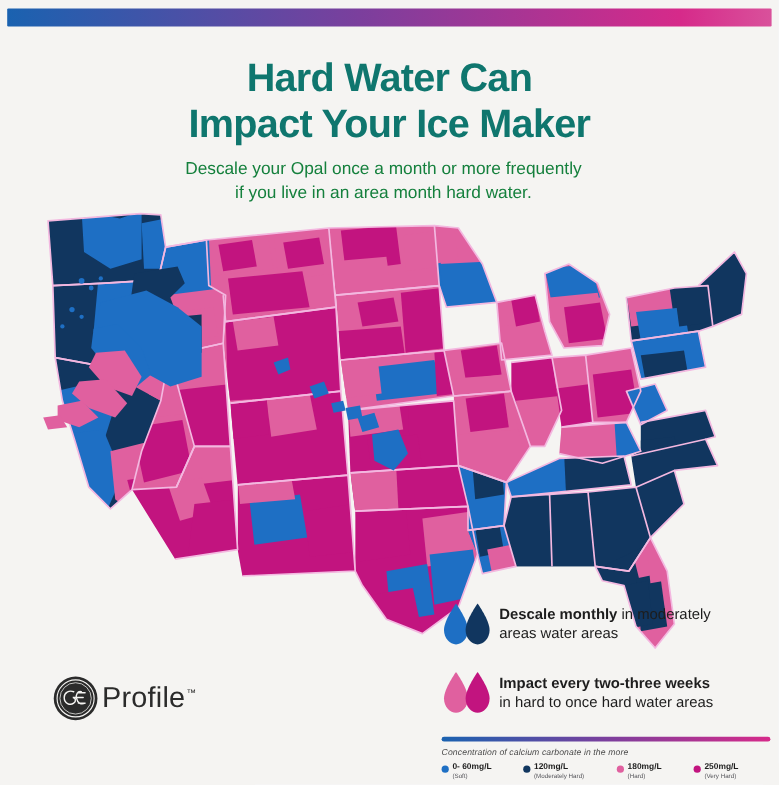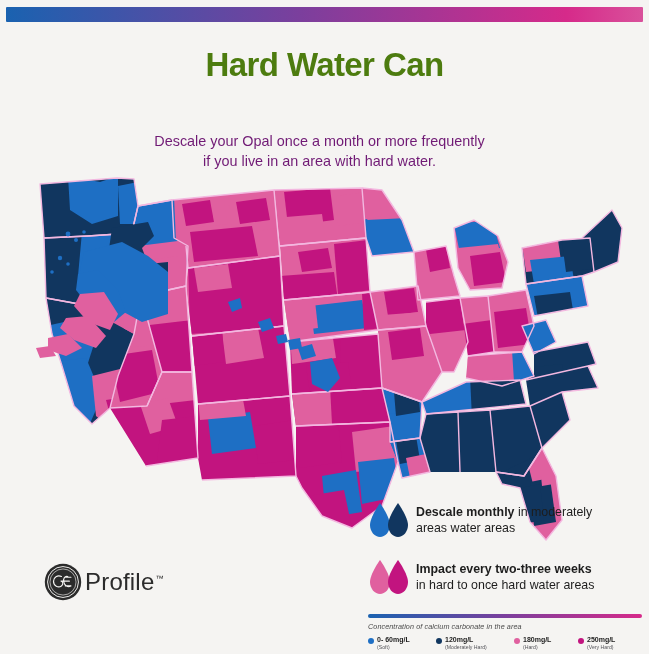--- a/index.html
+++ b/index.html
@@ -37,34 +37,34 @@
   #headline {
     position: absolute;
     left: 0;
     top: 46px;
     width: 649px;
     text-align: center;
     font-size: 33px;
     font-weight: bold;
     line-height: 38px;
     letter-spacing: -0.6px;
-    color: #4d7c0f;
+    color: #0f766e;
   }
   #headline .hl-line { display: block; }
 
   
   #subtitle {
     position: absolute;
     left: 0;
     top: 131px;
     width: 639px;
     text-align: center;
     font-size: 14.4px;
     line-height: 20px;
-    color: #701a75;
+    color: #15803d;
   }
   #subtitle .sub-line { display: block; }
 
   
   #map-wrap {
     position: absolute;
     left: 22px;
     top: 176px;
     width: 610px;
     height: 400px;
@@ -168,25 +168,26 @@
 </style>
 </head>
 <body>
 
 <div id="poster" style="background: rgb(245, 244, 242);">
 
   <div id="top-bar" style="background: linear-gradient(90deg, rgb(26, 98, 176) 0%, rgb(123, 63, 157) 46%, rgb(214, 42, 138) 88%, rgb(217, 81, 155) 100%);"></div>
 
   <div id="headline">
     <span class="hl-line">Hard Water Can</span>
+    <span class="hl-line">Impact Your Ice Maker</span>
   </div>
 
   <div id="subtitle">
     <span class="sub-line">Descale your Opal once a month or more frequently</span>
-    <span class="sub-line">if you live in an area with hard water.</span>
+    <span class="sub-line">if you live in an area month hard water.</span>
   </div>
 
   <div id="map-wrap">
     <svg id="us-map" viewBox="0 0 610 400" xmlns="http://www.w3.org/2000/svg">
       <defs>
         <clipPath id="clipWA">
             <path d="M18,8 L95,2 L112,3 L116,30 L110,56 L96,58 L66,60 L22,62 Z"></path>
           </clipPath>
         <clipPath id="clipOR">
             <path d="M22,62 L66,60 L96,58 L110,56 L116,92 L119,120 L57,128 L24,122 Z"></path>
@@ -666,21 +667,21 @@
         <path d="M12,3 C12,3 2,17 2,25 C2,32 7,37 12,37 C17,37 22,32 22,25 C22,17 12,3 12,3 Z" fill="#e0609f"></path>
         <path d="M30,3 C30,3 20,17 20,25 C20,32 25,37 30,37 C35,37 40,32 40,25 C40,17 30,3 30,3 Z" fill="#c2147f"></path>
       </svg>
       <div class="legend-text">
         <span class="lead">Impact every two-three weeks</span><br>
         <span>in hard to once hard water areas</span>
       </div>
     </div>
 
     <div id="scale-bar" style="background: linear-gradient(90deg, rgb(26, 98, 176) 0%, rgb(123, 63, 157) 50%, rgb(214, 42, 138) 100%);"></div>
-    <div id="scale-caption">Concentration of calcium carbonate in the area</div>
+    <div id="scale-caption">Concentration of calcium carbonate in the more</div>
 
     <div id="scale-keys">
       <div class="key">
         <span class="key-dot" style="background:#1e6fc4"></span>
         <span>
           <span class="key-val">0- 60mg/L</span>
           <span class="key-sub">(Soft)</span>
         </span>
       </div>
       <div class="key">

